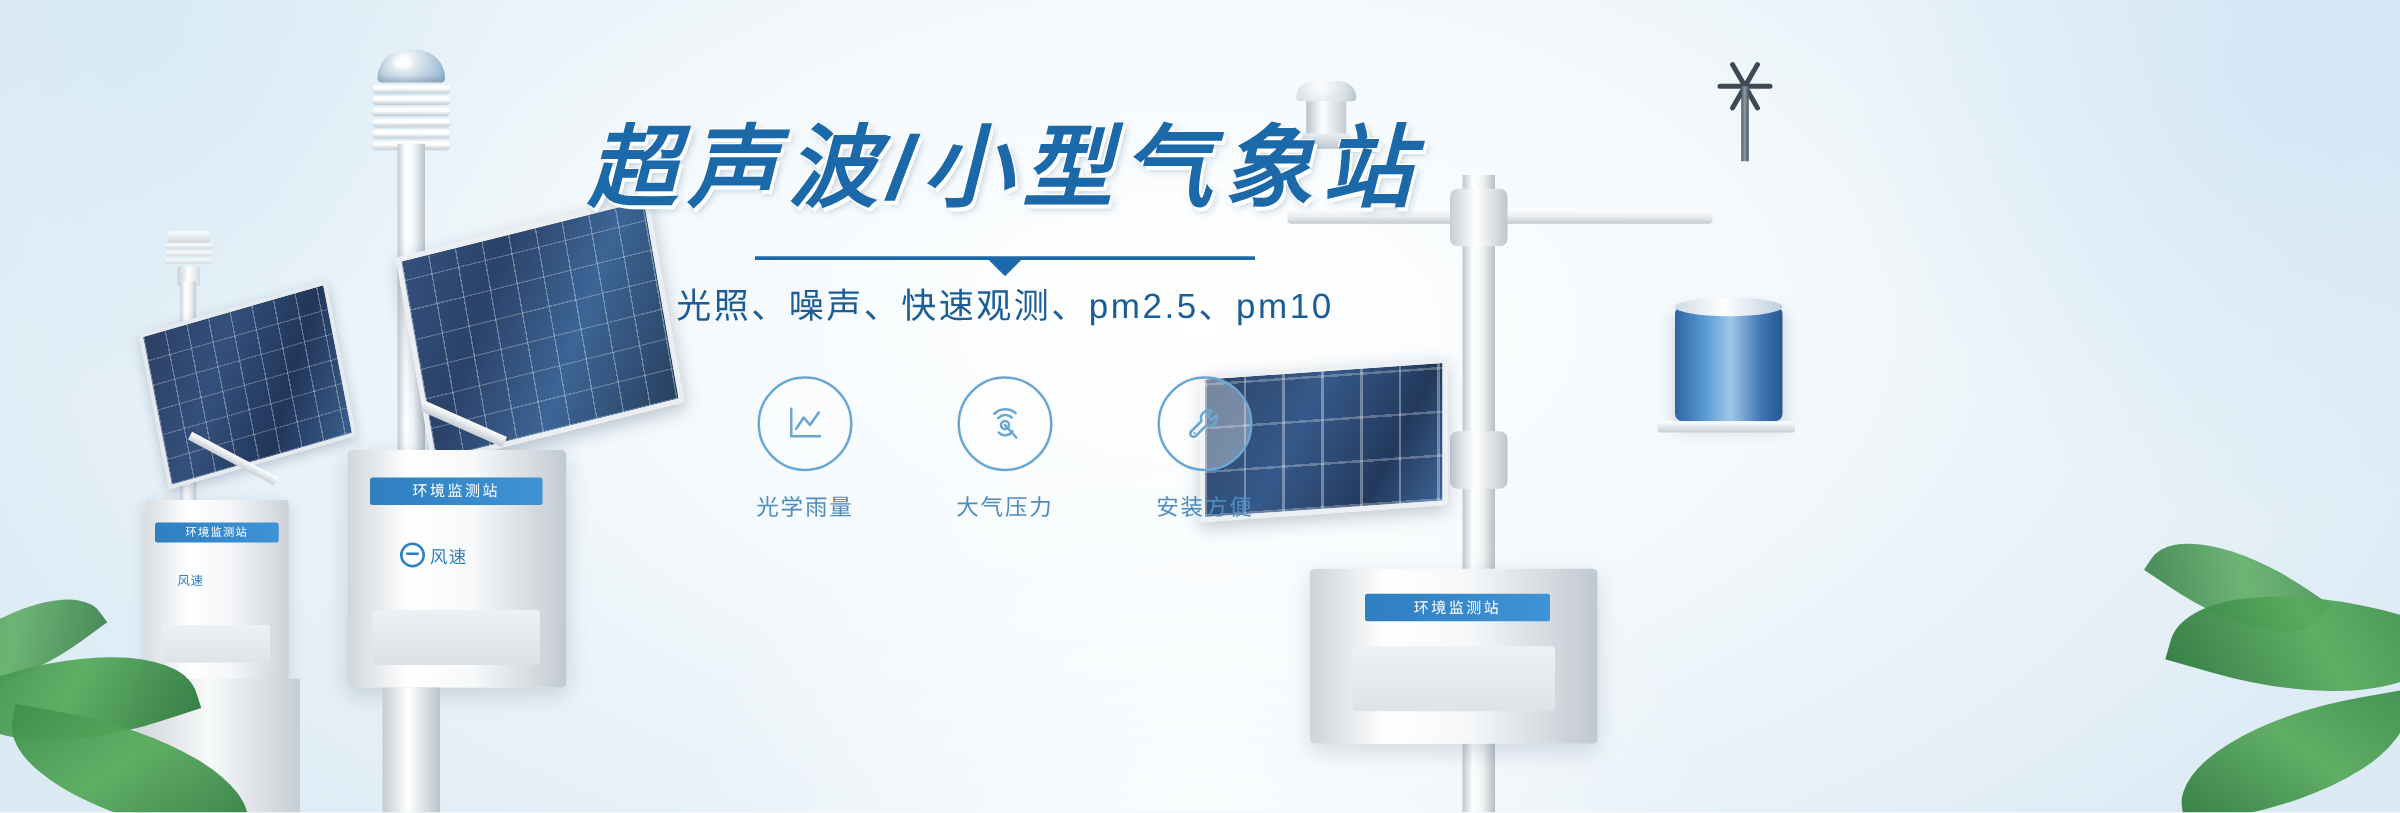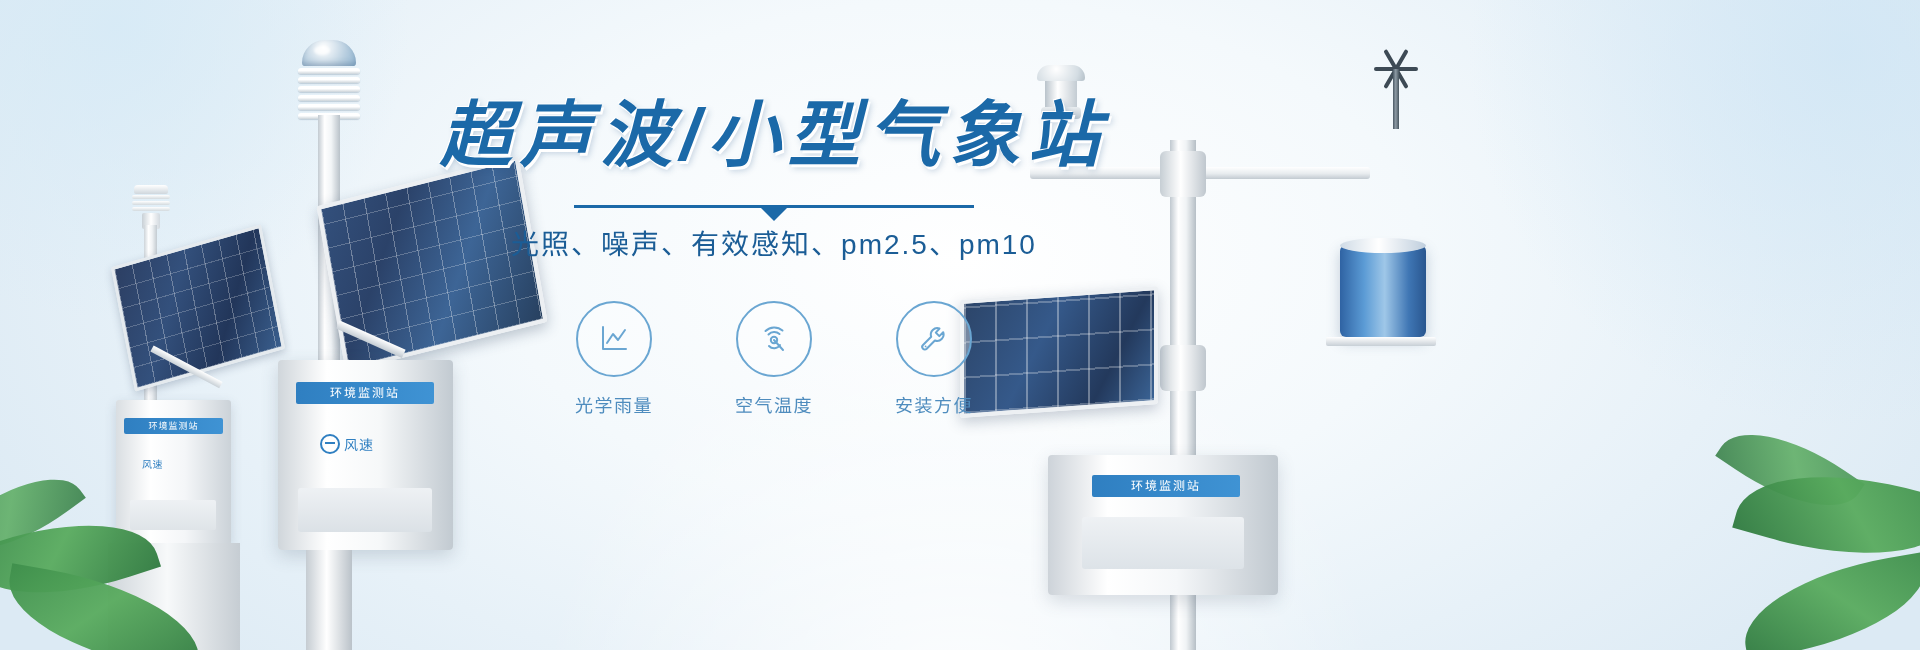--- a/index.html
+++ b/index.html
@@ -152,21 +152,21 @@
   .leaf{position:absolute;background:linear-gradient(135deg,#3f8f4c 0%,#59ab5e 45%,#2f7a3f 100%);
     border-radius:0 82% 0 82%;opacity:.95;}
   .leafL1{left:-26px;bottom:54px;width:180px;height:74px;transform:rotate(-18deg);}
   .leafL2{left:4px;bottom:-8px;width:200px;height:78px;transform:rotate(10deg);}
   .leafL3{left:-50px;bottom:108px;width:132px;height:56px;transform:rotate(-36deg);opacity:.85;}
   .leafR1{right:-30px;bottom:92px;width:210px;height:86px;transform:rotate(16deg) scaleX(-1);}
   .leafR2{right:-10px;bottom:6px;width:190px;height:76px;transform:rotate(-10deg) scaleX(-1);}
   .leafR3{right:60px;bottom:150px;width:140px;height:60px;transform:rotate(34deg) scaleX(-1);opacity:.85;}
 
   
-  .content{position:absolute;left:424px;top:96px;width:700px;text-align:center;}
+  .content{position:absolute;left:454px;top:96px;width:700px;text-align:center;}
   .headline{
     font-size:72px;font-weight:700;letter-spacing:8px;color:#1b69a8;
     line-height:1.1;white-space:nowrap;
     text-shadow:2px 3px 0 #ffffff, -1px -1px 0 #ffffff, 3px 4px 6px rgba(30,80,130,.25);
     font-style:italic;
   }
   .divider{position:relative;width:400px;margin:30px auto 0;height:14px;}
   .divider .line{position:absolute;left:0;top:0;width:400px;height:3px;background:#1b69a8;}
   .divider .tri{position:absolute;left:50%;top:3px;margin-left:-13px;width:0;height:0;
     border-left:13px solid transparent;border-right:13px solid transparent;border-top:13px solid #1b69a8;}
@@ -261,21 +261,21 @@
   <div class="leaf leafR2"></div>
 
   <div class="content">
     <div class="headline">超声波/小型气象站</div>
 
     <div class="divider">
       <div class="line"></div>
       <div class="tri"></div>
     </div>
 
-    <div class="sub" style="margin-top:4px">光照、噪声、有效感知、pm2.5、pm10</div>
+    <div class="sub" style="margin-top:4px">光照、噪声、快速观测、pm2.5、pm10</div>
 
     <div class="features">
 
       <div class="feature">
         <div class="fcircle">
           <svg width="36" height="36" viewBox="0 0 36 36" fill="none" stroke="#6aa6d2" stroke-width="2" stroke-linecap="round" stroke-linejoin="round">
             <path d="M7 6 L7 28 L30 28"></path>
             <path d="M11 22 L17 13 L22 19 L29 9"></path>
           </svg>
         </div>
@@ -285,21 +285,21 @@
       <div class="feature">
         <div class="fcircle">
           <svg width="36" height="36" viewBox="0 0 36 36" fill="none" stroke="#6aa6d2" stroke-width="2" stroke-linecap="round">
             <circle cx="18" cy="19" r="3.2"></circle>
             <path d="M12.5 13.5 A8 8 0 0 1 23.5 13"></path>
             <path d="M9.5 10 A12.5 12.5 0 0 1 26.5 9.5"></path>
             <path d="M13 25 A7 7 0 0 0 24 24"></path>
             <path d="M18 19 L27 29"></path>
           </svg>
         </div>
-        <div class="flabel">空气温度</div>
+        <div class="flabel">大气压力</div>
       </div>
 
 
       <div class="feature">
         <div class="fcircle">
           <svg width="36" height="36" viewBox="0 0 36 36" fill="none" stroke="#6aa6d2" stroke-width="2" stroke-linecap="round" stroke-linejoin="round">
             <path d="M23.5 7.5 a6.5 6.5 0 0 0-8.3 8.3 L7 24 a2.6 2.6 0 0 0 3.7 3.7 l8.2-8.2 a6.5 6.5 0 0 0 8.3-8.3 l-3.9 3.9 -3.5-3.5 z"></path>
             <circle cx="9.6" cy="25.4" r="0.9" fill="#6aa6d2" stroke="none"></circle>
           </svg>
         </div>

